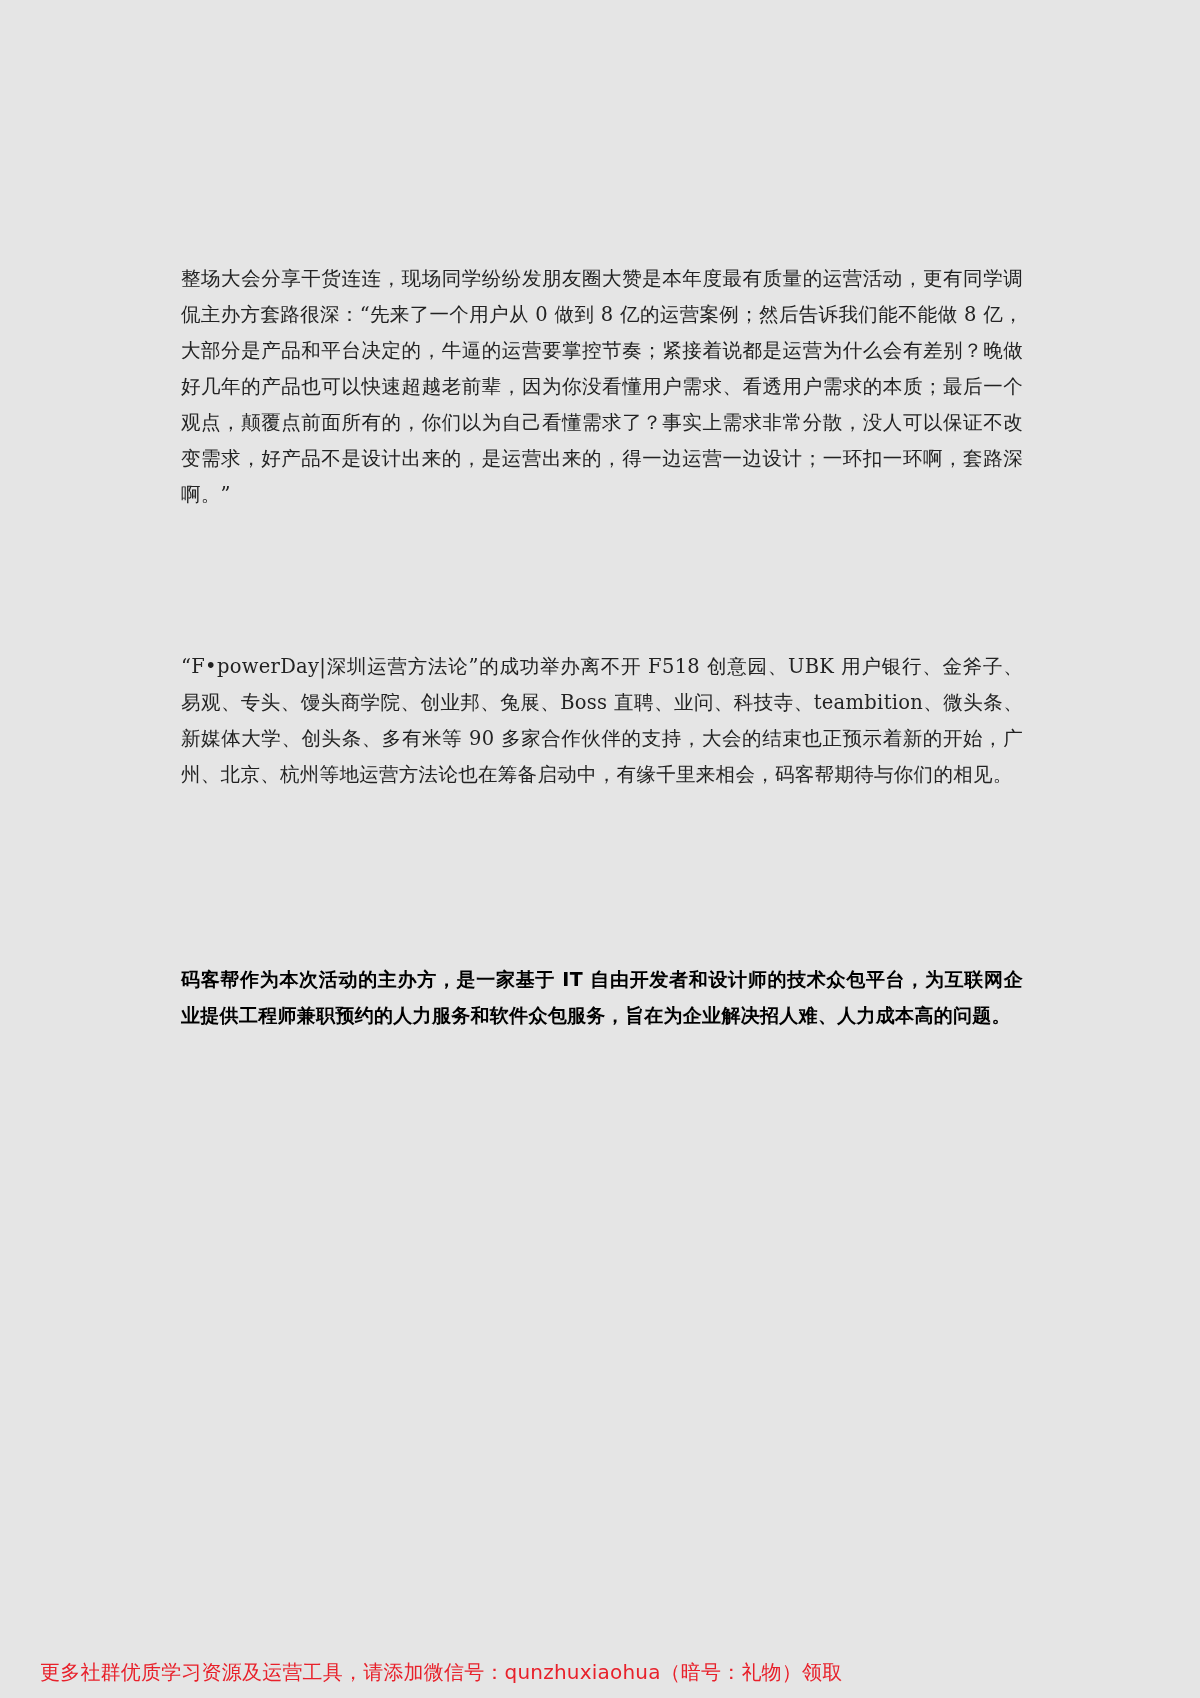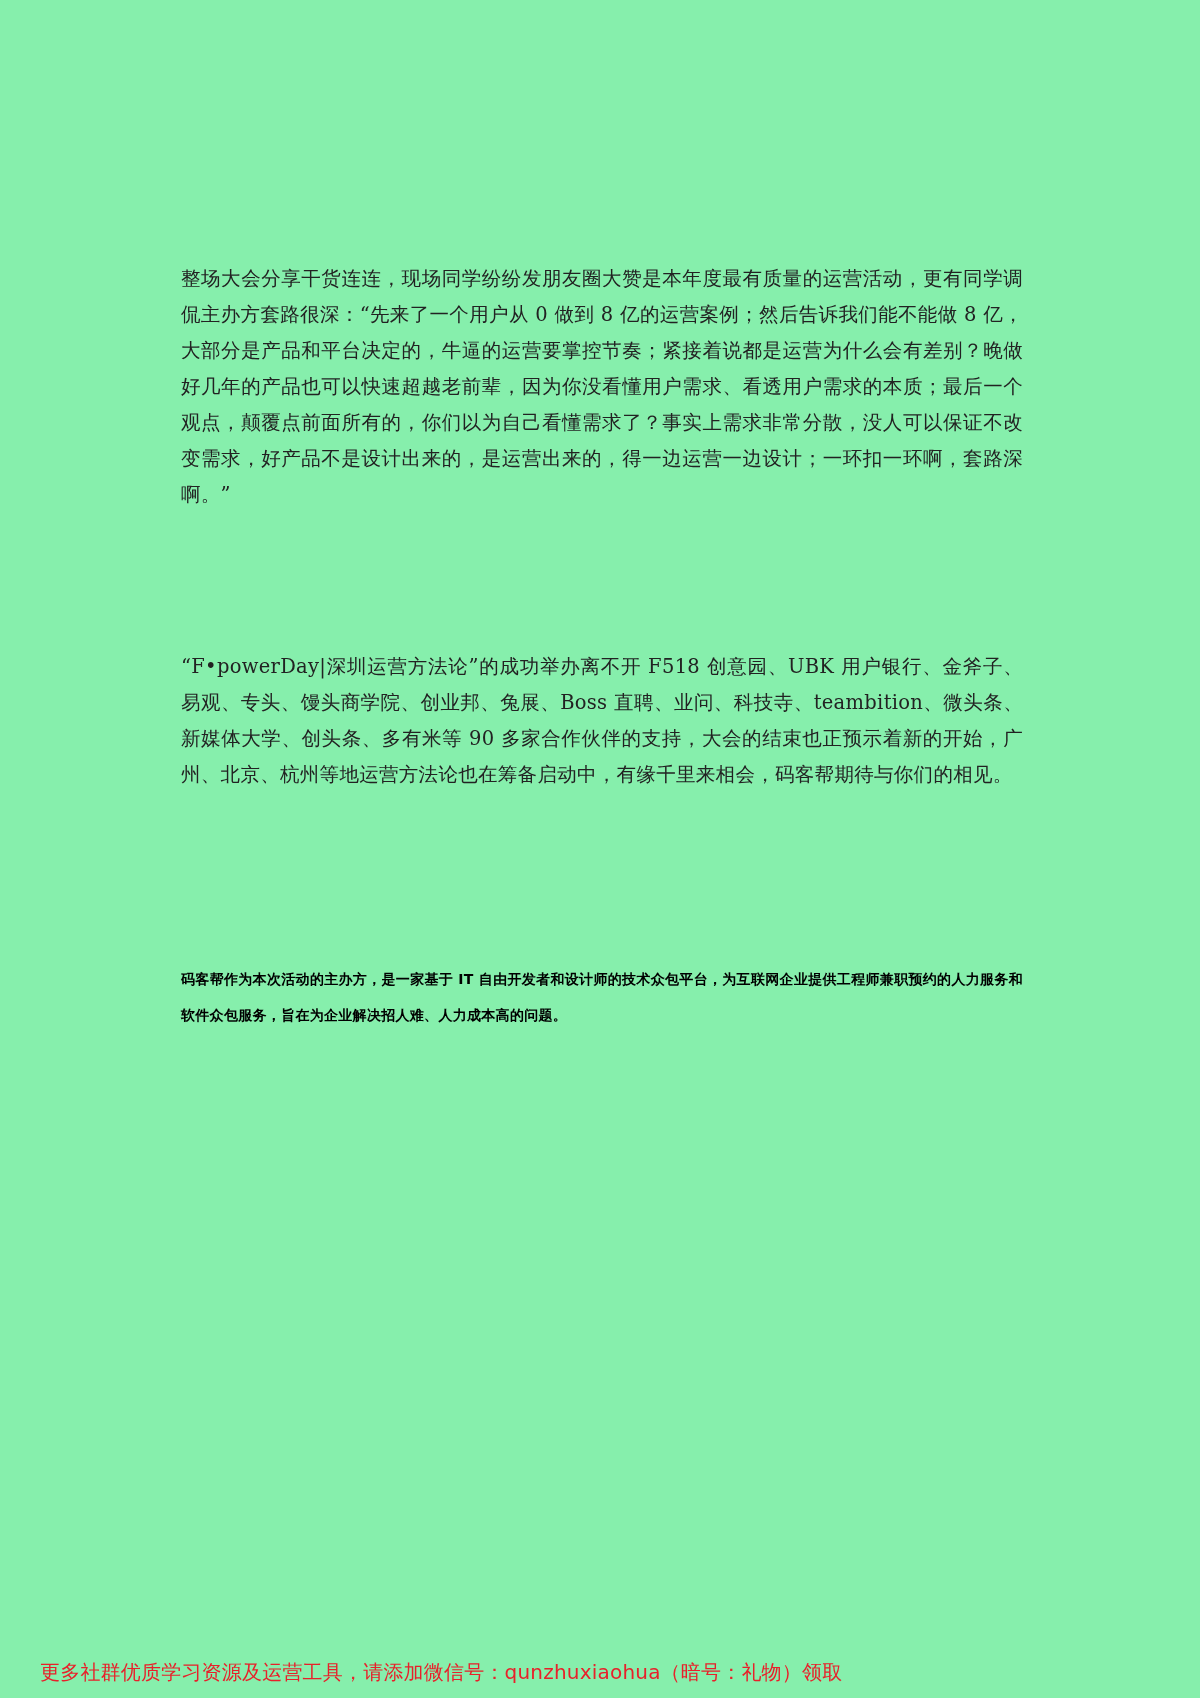--- a/index.html
+++ b/index.html
@@ -1,24 +1,24 @@
 <!DOCTYPE html>
 <html><head>
 <meta charset="utf-8">
 <style>
   html, body { margin: 0; padding: 0; background: #ffffff; }
   body { width: 1200px; height: 1698px; position: relative; overflow: hidden;
          font-family: "DejaVu Serif", "Liberation Serif", serif; color: #1a1a1a; }
-  .page { position: absolute; left: 0; top: 0; width: 1200px; height: 1698px; background: #86efac; }
+  .page { position: absolute; left: 0; top: 0; width: 1200px; height: 1698px; background: #e5e5e5; }
   .para { position: absolute; left: 181px; width: 842px; font-size: 19.5px; line-height: 36px;
           letter-spacing: 0.3px; text-align: justify; margin: 0; color: #222; }
   .para.p1 { top: 261px; }
   .para.p2 { top: 649px; }
   .para.p3 { top: 961px; font-weight: bold; color: #000;
-             font-family: "DejaVu Sans", "Liberation Sans", sans-serif; font-size: 14px; }
+             font-family: "DejaVu Sans", "Liberation Sans", sans-serif; font-size: 19px; }
   .footer { position: absolute; left: 40px; top: 1652px; width: 1130px; font-size: 20px;
             color: #e8202a; font-family: "DejaVu Sans", "Liberation Sans", sans-serif;
             white-space: nowrap; letter-spacing: 0.2px; line-height: 40px; }
 </style>
 </head>
 <body>
 
 <div class="page">
   <p class="para p1">整场大会分享干货连连，现场同学纷纷发朋友圈大赞是本年度最有质量的运营活动，更有同学调侃主办方套路很深：“先来了一个用户从 0 做到 8 亿的运营案例；然后告诉我们能不能做 8 亿，大部分是产品和平台决定的，牛逼的运营要掌控节奏；紧接着说都是运营为什么会有差别？晚做好几年的产品也可以快速超越老前辈，因为你没看懂用户需求、看透用户需求的本质；最后一个观点，颠覆点前面所有的，你们以为自己看懂需求了？事实上需求非常分散，没人可以保证不改变需求，好产品不是设计出来的，是运营出来的，得一边运营一边设计；一环扣一环啊，套路深啊。”</p>
   <p class="para p2">“F•powerDay|深圳运营方法论”的成功举办离不开 F518 创意园、UBK 用户银行、金斧子、易观、专头、馒头商学院、创业邦、兔展、Boss 直聘、业问、科技寺、teambition、微头条、新媒体大学、创头条、多有米等 90 多家合作伙伴的支持，大会的结束也正预示着新的开始，广州、北京、杭州等地运营方法论也在筹备启动中，有缘千里来相会，码客帮期待与你们的相见。</p>

